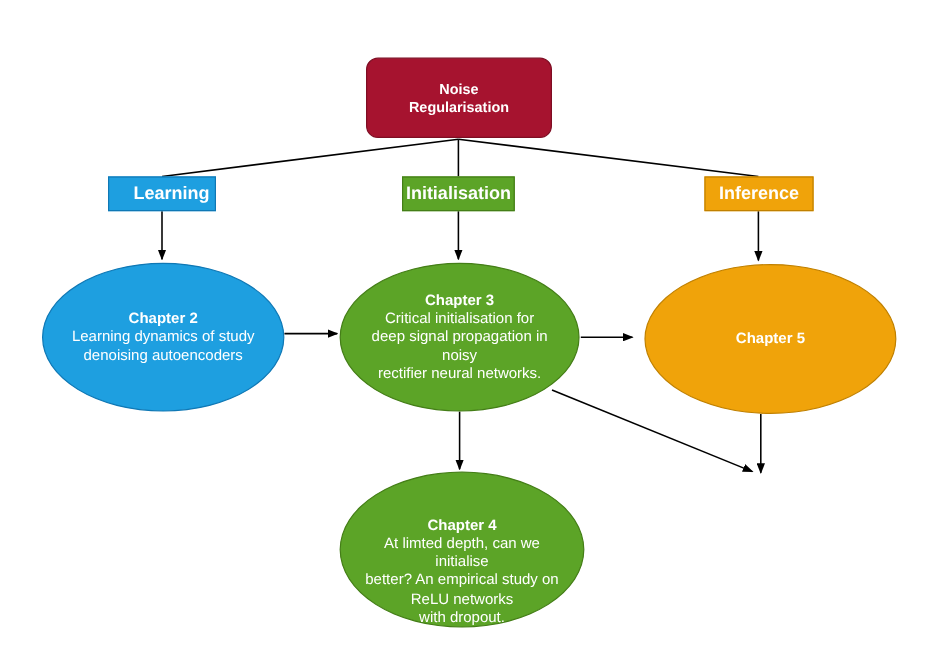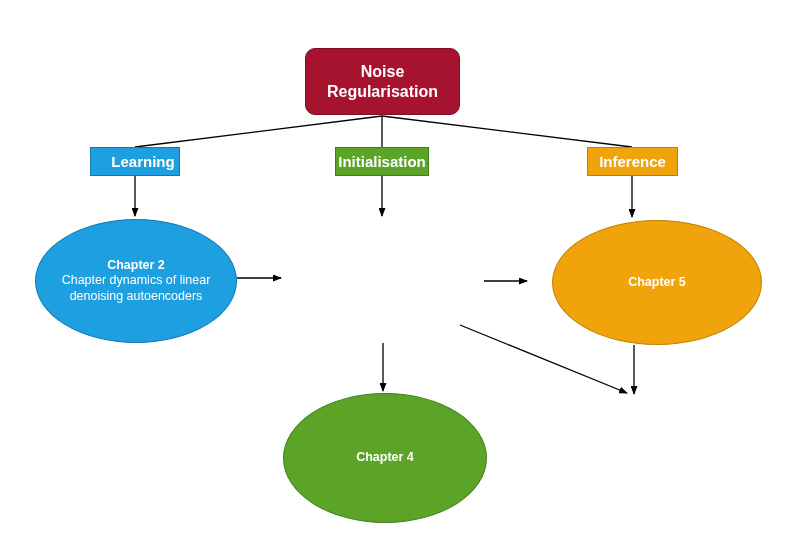--- a/index.html
+++ b/index.html
@@ -15,43 +15,43 @@
     position:absolute;
     display:flex;flex-direction:column;
     align-items:center;justify-content:center;
     text-align:center;color:#ffffff;
     box-sizing:border-box;
     white-space:pre-line;
   }
   .root{
     left:305px;top:48px;width:155px;height:67px;
     background:#a6132f;border:1px solid #7e0d23;border-radius:10px;
-    font-size:16px;font-weight:bold;line-height:1.25;
+    font-size:12px;font-weight:bold;line-height:1.25;
   }
   .branch{
     height:29px;top:147px;
     font-size:15px;font-weight:bold;
   }
   .branch-blue{left:90px;width:90px;background:#1e9fe0;border:1px solid #0f78b5;padding-left:16px;}
   .branch-green{left:335px;width:94px;background:#5ca427;border:1px solid #447e17;}
   .branch-orange{left:587px;width:91px;background:#f0a30a;border:1px solid #c08000;}
   .ellipse{
     border-radius:50%;
     font-size:12.5px;line-height:1.22;
     padding:0 14px;
   }
   .ellipse .head{font-weight:bold;}
   .ellipse .body{white-space:pre-line;}
   .fill-blue{background:#1e9fe0;border:1px solid #0f78b5;}
   .fill-green{background:#5ca427;border:1px solid #447e17;}
   .fill-orange{background:#f0a30a;border:1px solid #c08000;}
   .ch2{left:35px;top:219px;width:202px;height:124px;}
   .ch3{left:283px;top:219px;width:200px;height:124px;}
-  .ch5{left:552px;top:220px;width:210px;height:125px;}
-  .ch4{left:283px;top:393px;width:204px;height:130px;}
+  .ch5{left:537px;top:220px;width:210px;height:125px;}
+  .ch4{left:283px;top:393px;width:204px;height:130px;justify-content:flex-end;}
   .ch6{left:528px;top:396px;width:220px;height:130px;}
 </style>
 </head>
 <body>
 
 <div class="canvas">
 
   <svg class="edges" viewBox="0 0 786 552" xmlns="http://www.w3.org/2000/svg">
     <defs>
       <marker id="arrow" markerWidth="9" markerHeight="7" refX="8" refY="3.5" orient="auto" markerUnits="userSpaceOnUse">
@@ -75,27 +75,37 @@
 Regularisation</div>
 
   <div class="node branch branch-blue">Learning</div>
 
   <div class="node branch branch-orange">Inference</div>
 
   <div class="node branch branch-green">Initialisation</div>
 
   <div class="node ellipse fill-blue ch2">
     <div class="head">Chapter 2</div>
-    <div class="body">Chapter dynamics of linear
+    <div class="body">Learning dynamics of study
 denoising autoencoders</div>
   </div>
 
+  <div class="node ellipse fill-green ch3">
+    <div class="head">Chapter 3</div>
+    <div class="body">Critical initialisation for
+deep signal propagation in noisy
+rectifier neural networks.</div>
+  </div>
 
   <div class="node ellipse fill-orange ch5">
     <div class="head">Chapter 5</div>
   </div>
 
   <div class="node ellipse fill-green ch4">
     <div class="head">Chapter 4</div>
+    <div class="body">At limted depth, can we initialise
+better? An empirical study on
+ReLU networks
+with dropout.</div>
   </div>
 
 
 </div>
 
 </body></html>

